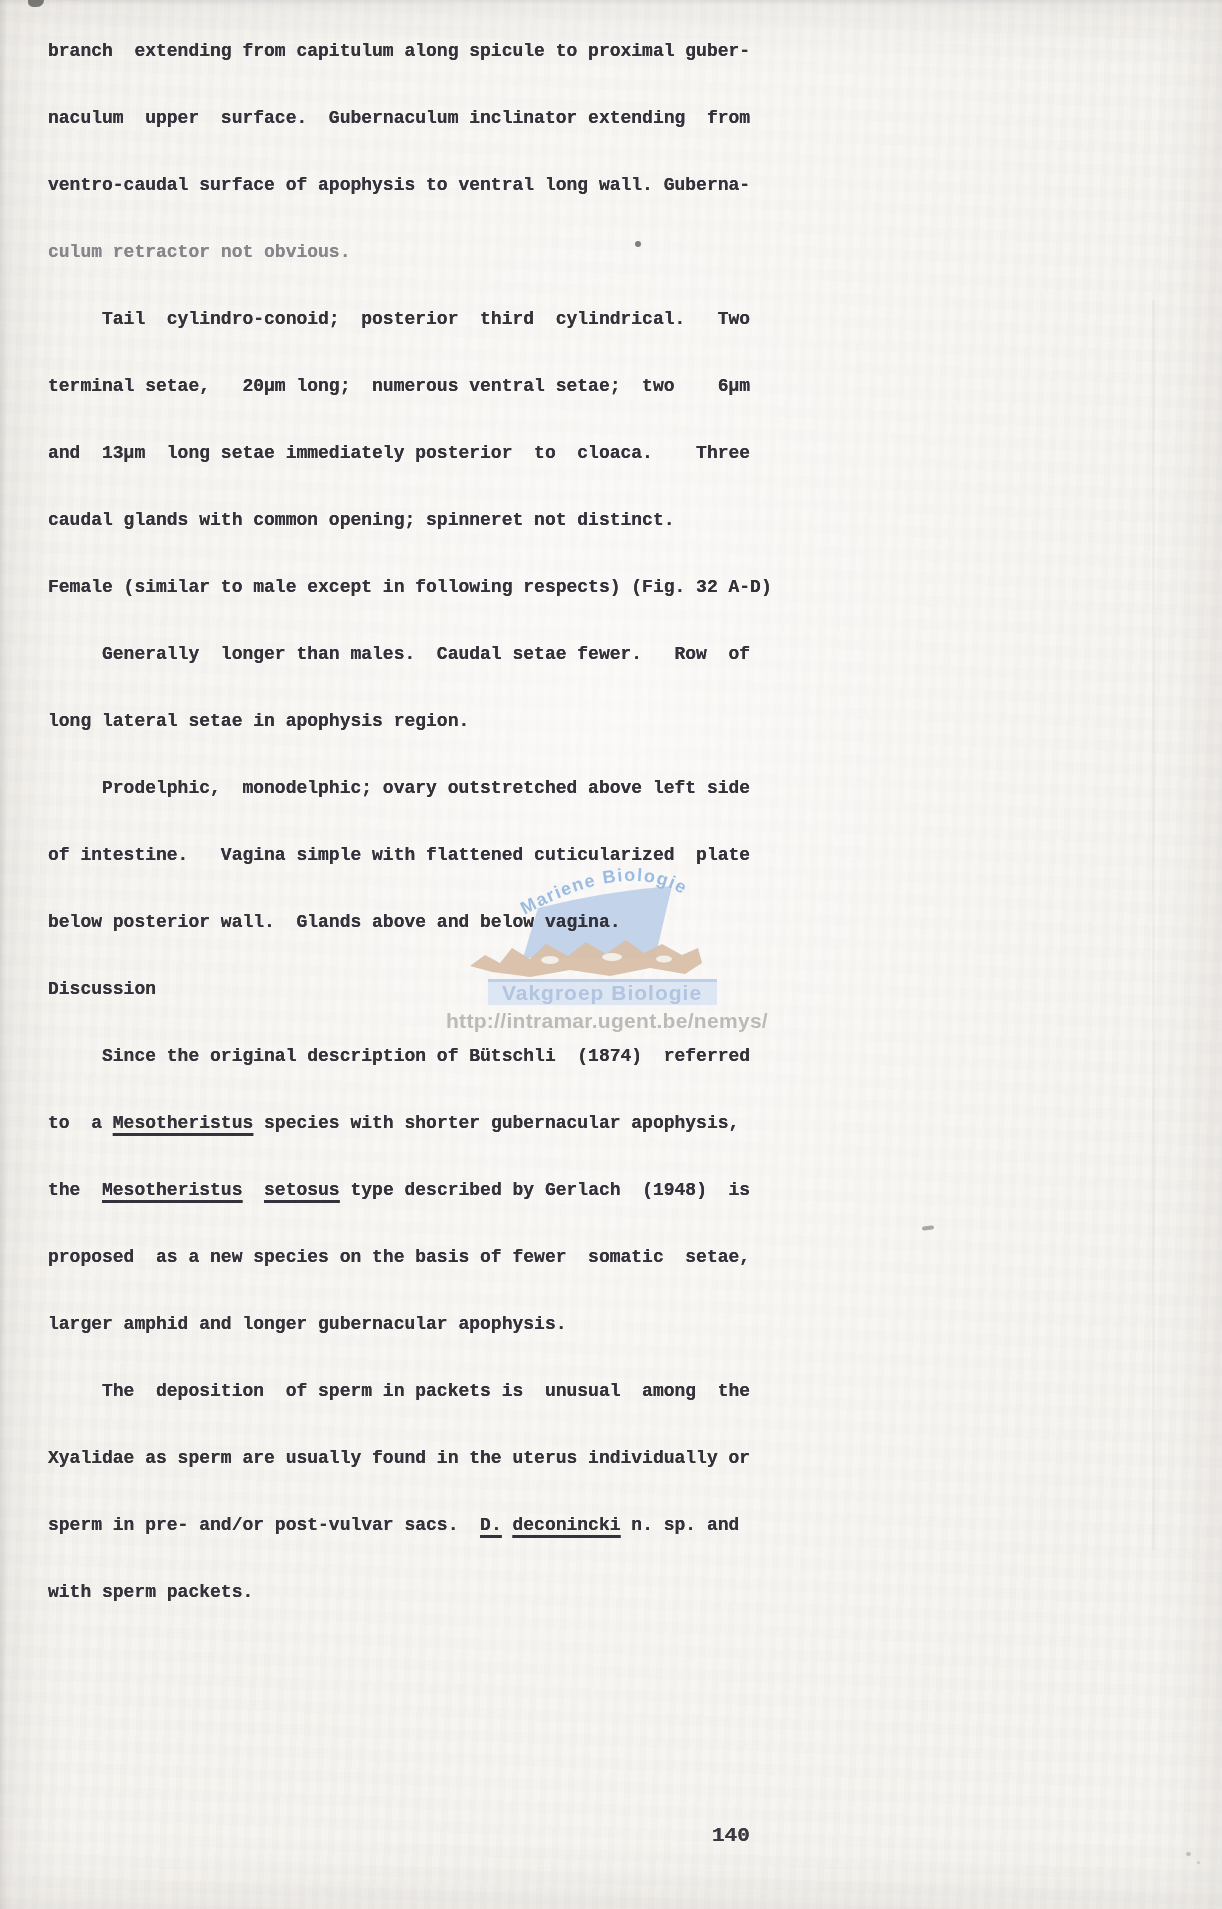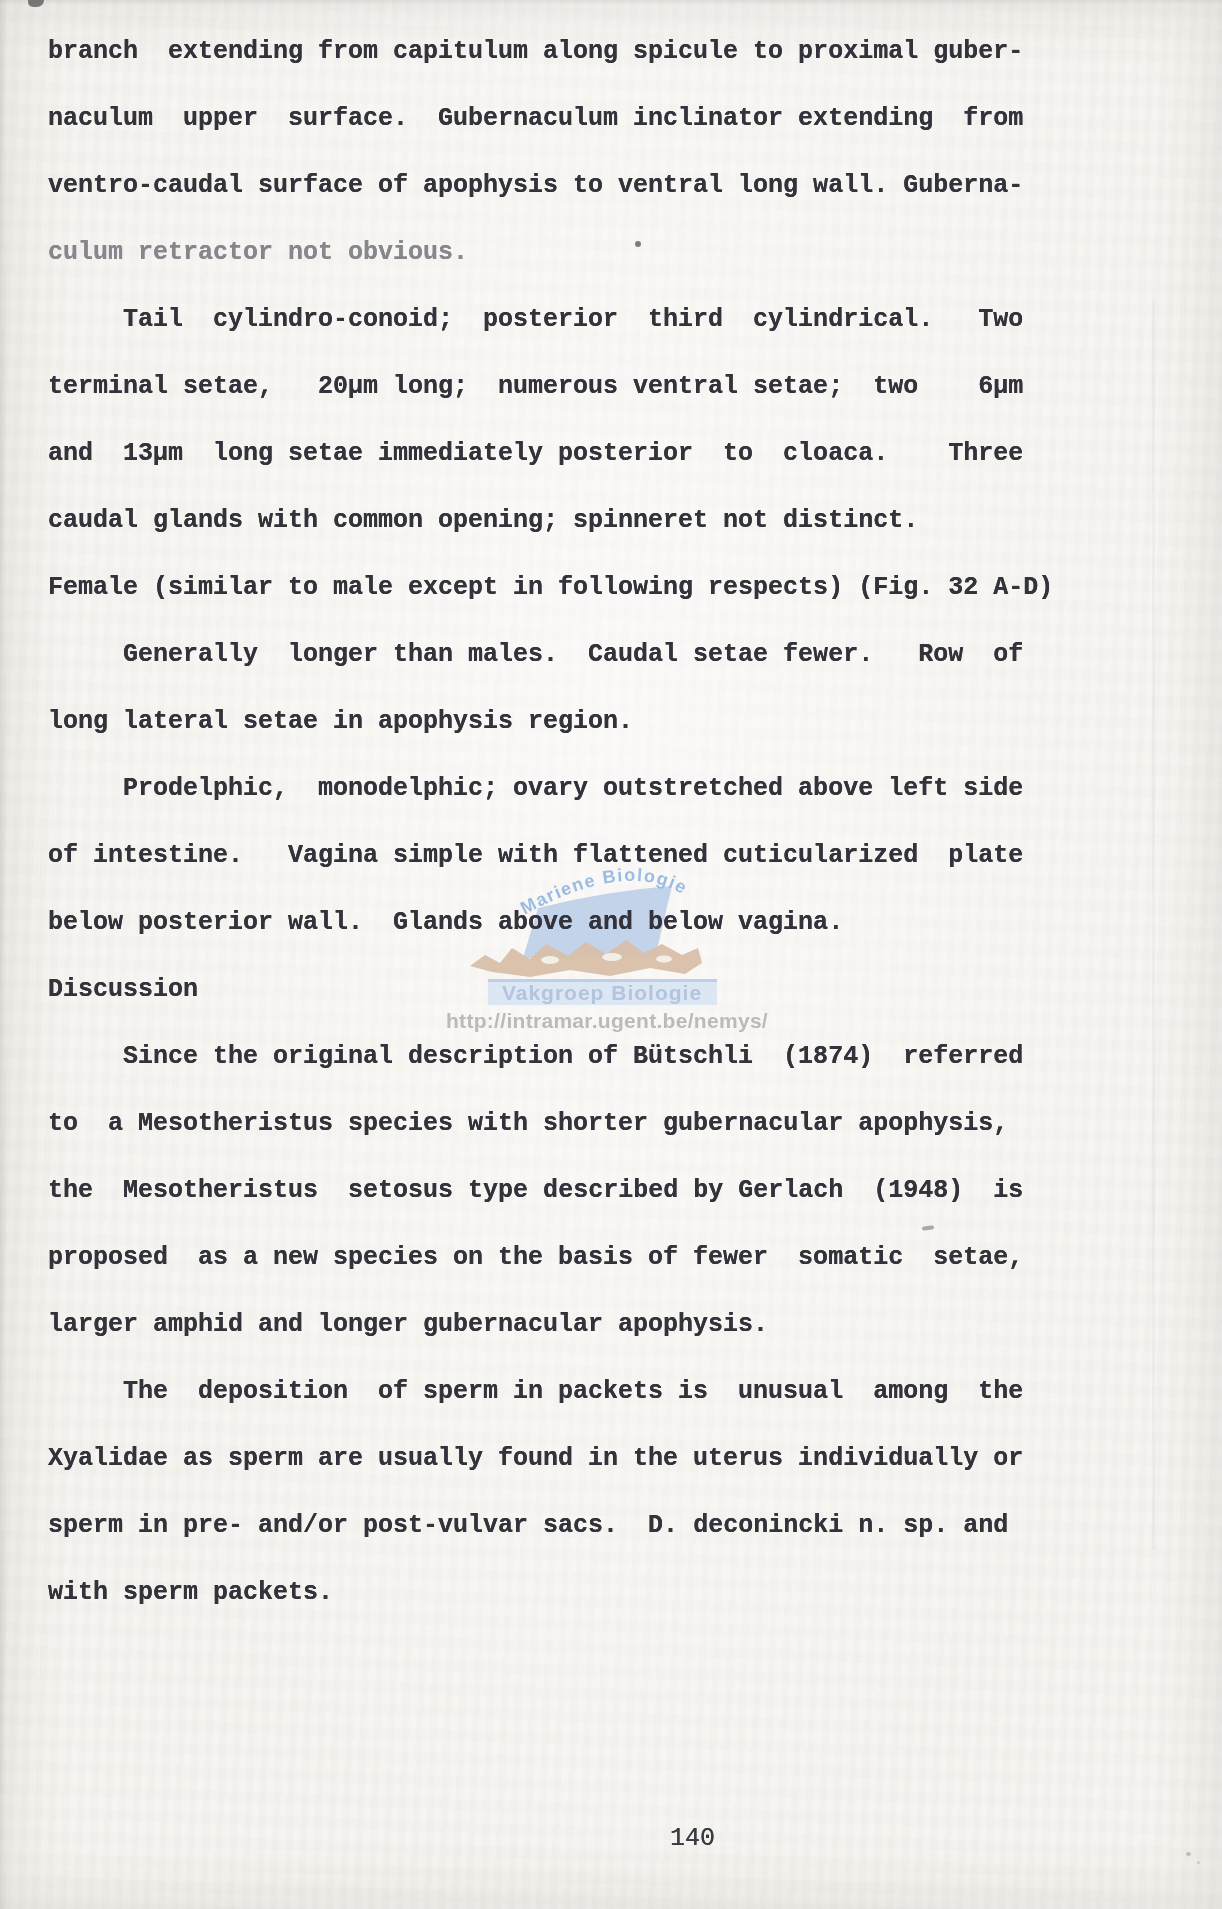--- a/index.html
+++ b/index.html
@@ -17,30 +17,30 @@
     font-family:"Liberation Mono","DejaVu Sans Mono",monospace;
   }
   .edge-left{position:absolute;left:0;top:0;width:7px;height:100%;
     background:linear-gradient(to right, rgba(70,70,70,0.10), rgba(70,70,70,0));}
   .edge-top{position:absolute;left:0;top:0;width:100%;height:5px;
     background:linear-gradient(to bottom, rgba(70,70,70,0.08), rgba(70,70,70,0));}
   .right-streak{position:absolute;left:1152px;top:300px;width:3px;height:1250px;
     background:rgba(120,115,110,0.05);}
   .text-body{
     position:absolute;left:48px;top:18px;width:1130px;
-    font-weight:700;font-size:25px;line-height:67px;
+    font-weight:700;font-size:18px;line-height:67px;
     color:var(--ink,#34333b);
     z-index:3;
   }
   .line{white-space:pre;height:67px;text-shadow:0 0 0.5px currentColor;}
   .line.faded{color:#75747c;filter:blur(0.35px);opacity:0.85;}
-  .u{text-decoration-thickness:2.5px;text-underline-offset:5px;}
+  .u{text-decoration:underline;text-decoration-thickness:2.5px;text-underline-offset:5px;}
   .page-number{
-    position:absolute;left:670px;top:1824px;
-    font-weight:400;font-size:25px;color:#3a3a42;
+    position:absolute;left:712px;top:1824px;
+    font-weight:700;font-size:21px;color:#3a3a42;
     text-shadow:0 0 0.5px currentColor;z-index:3;white-space:pre;
   }
   .watermark{position:absolute;left:430px;top:860px;z-index:1;}
   .wm-arc-text{font-family:"Liberation Sans",sans-serif;font-weight:700;font-size:18px;letter-spacing:1.5px;}
   .wm-bar-text{font-family:"Liberation Sans",sans-serif;font-weight:700;font-size:21px;letter-spacing:1px;}
   .wm-url-text{font-family:"Liberation Sans",sans-serif;font-weight:700;font-size:21px;letter-spacing:0.3px;}
   .artifact{position:absolute;z-index:2;}
   .corner-nick{left:28px;top:0;width:16px;height:7px;background:#4a4a4a;opacity:.7;border-radius:0 0 7px 5px;}
   .stray-dot{left:635px;top:241px;width:6px;height:6px;background:#55545c;opacity:.75;border-radius:50%;}
   .stray-dash{left:922px;top:1226px;width:12px;height:4px;background:#6a6870;opacity:.55;transform:rotate(-8deg);border-radius:2px;}

